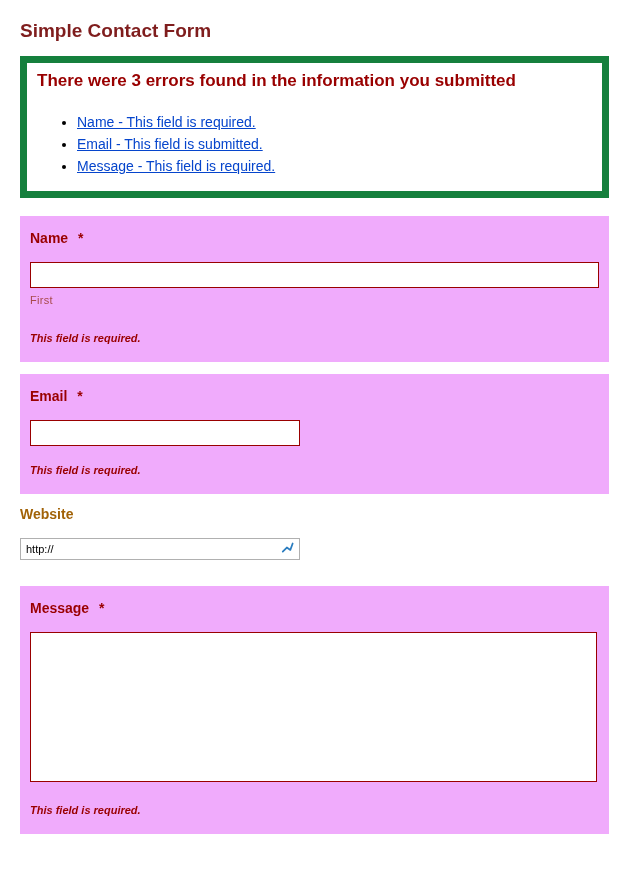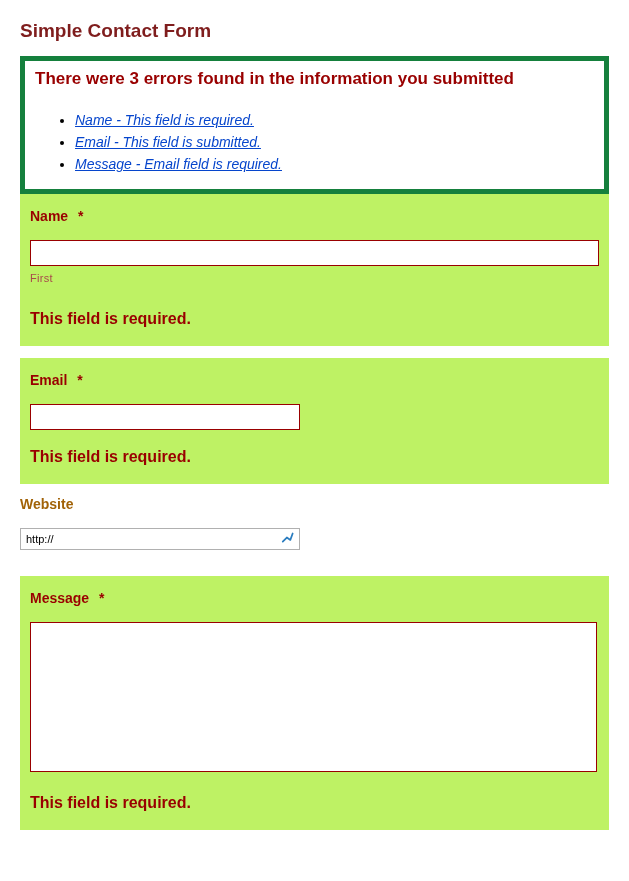--- a/index.html
+++ b/index.html
@@ -13,49 +13,49 @@
       padding: 20px;
       width: 629px;
     }
     .page-title {
       font-size: 19px;
       font-weight: bold;
       color: #7f1d1d;
       margin-bottom: 14px;
     }
     .error-summary {
-      border: 5px solid #15803d;
+      border: 7px solid #15803d;
       padding: 8px 10px 14px 10px;
+      margin-bottom: 18px;
     }
     .error-summary-heading {
       color: #990000;
       font-size: 17px;
       font-weight: bold;
       margin-bottom: 20px;
     }
     .error-summary-list {
       list-style: disc;
       padding-left: 40px;
-      font-style: italic;
     }
     .error-summary-list li {
       color: #000000;
       font-size: 14px;
       line-height: 22px;
     }
     .error-summary-list a {
       color: #0645cc;
       text-decoration: underline;
     }
     .field-section {
       padding: 14px 10px 18px 10px;
       margin-bottom: 12px;
     }
     .field-section.has-error {
-      background: #bef264;
+      background: #f0abfc;
     }
     .field-label {
       font-size: 14px;
       font-weight: bold;
       color: #990000;
       margin-bottom: 16px;
       display: block;
     }
     .field-section:not(.has-error) .field-label {
       color: #333333;
@@ -84,23 +84,24 @@
       border: 1px solid #aaaaaa;
     }
     .sublabel {
       font-size: 11px;
       color: #a84a4a;
       margin-top: 6px;
       letter-spacing: 0.3px;
     }
     .error-message {
       color: #990000;
-      font-size: 16px;
+      font-size: 11px;
       font-weight: bold;
       margin-top: 26px;
+      font-style: italic;
     }
     .email-input-wrap {
       width: 270px;
     }
     .website-input-wrap {
       position: relative;
       width: 280px;
     }
     .website-input {
       width: 100%;
@@ -135,21 +136,21 @@
 </head>
 <body>
 
 <h1 class="page-title">Simple Contact Form</h1>
 
 <div class="error-summary">
   <div class="error-summary-heading">There were 3 errors found in the information you submitted</div>
   <ul class="error-summary-list">
     <li><a href="#">Name - This field is required.</a></li>
     <li><a href="#">Email - This field is submitted.</a></li>
-    <li><a href="#">Message - Email field is required.</a></li>
+    <li><a href="#">Message - This field is required.</a></li>
   </ul>
 </div>
 
 <div class="field-section has-error">
   <label class="field-label">
     <span>Name</span>
     <span class="required-mark">*</span>
   </label>
   <div class="name-row">
     <div class="name-col">

